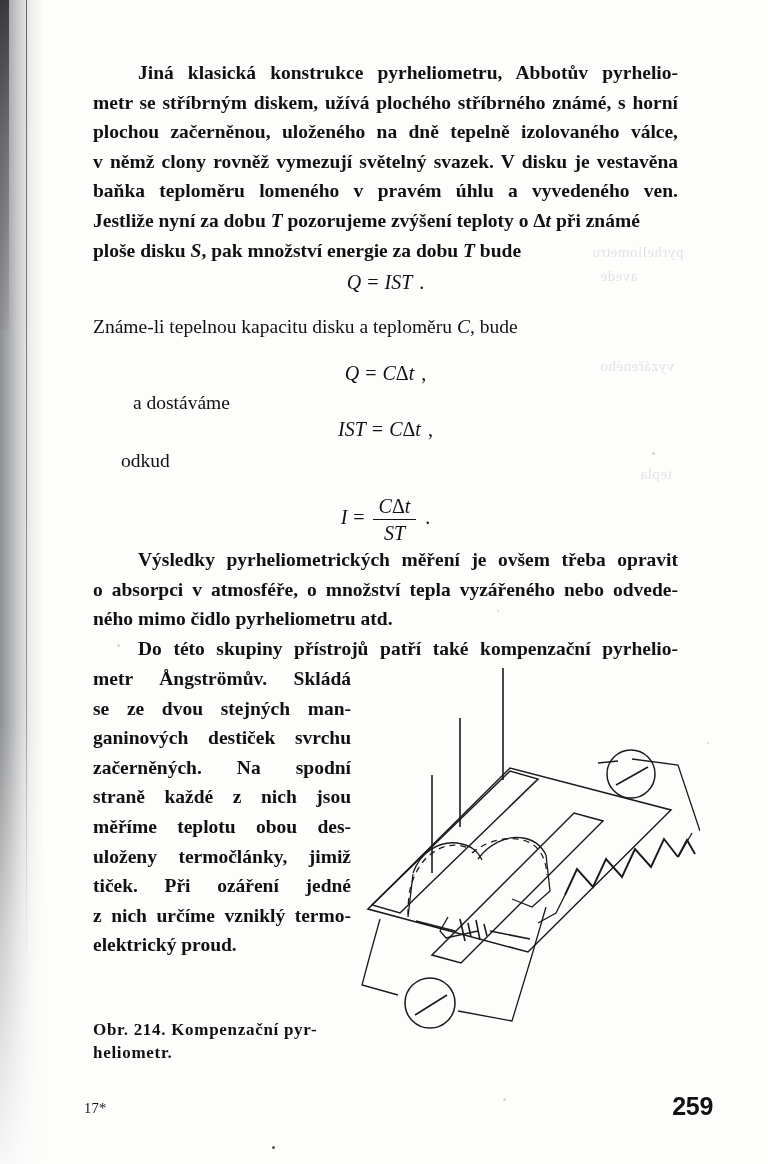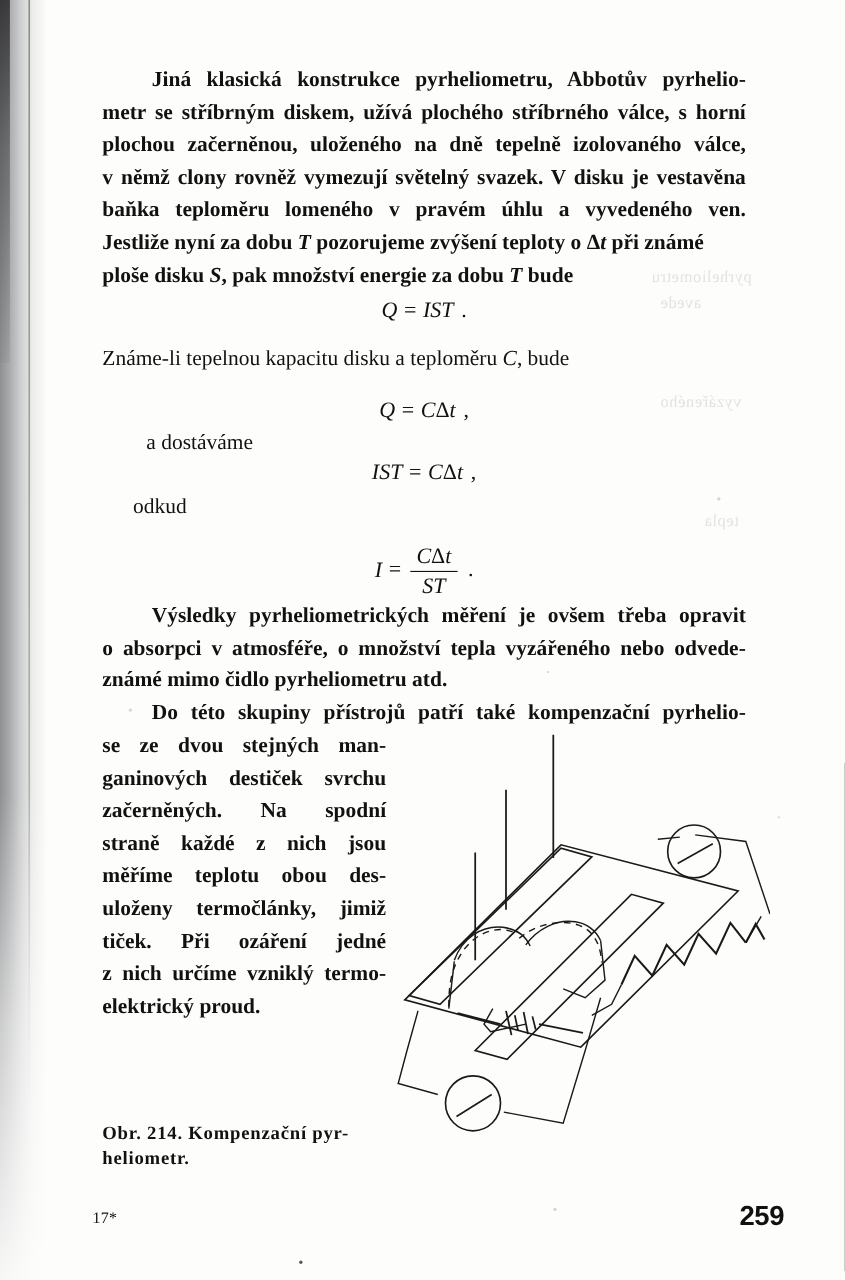--- a/index.html
+++ b/index.html
@@ -195,21 +195,21 @@
 
   <div class="speck" style="left:652px; top:452px; width:3px; height:3px;"></div>
   <div class="speck" style="left:497px; top:610px; width:2px; height:2px;"></div>
   <div class="speck" style="left:117px; top:644px; width:3px; height:3px;"></div>
   <div class="speck" style="left:503px; top:1098px; width:3px; height:3px;"></div>
   <div class="speck" style="left:707px; top:742px; width:2px; height:2px;"></div>
 
   <div class="textblock" style="top:58px;">
     <p class="body">
       <span class="line just" style="text-indent:45px;">Jiná klasická konstrukce pyrheliometru, Abbotův pyrhelio-</span>
-      <span class="line just">metr se stříbrným diskem, užívá plochého stříbrného válce, s horní</span>
+      <span class="line just">metr se stříbrným diskem, užívá plochého stříbrného známé, s horní</span>
       <span class="line just">plochou začerněnou, uloženého na dně tepelně izolovaného válce,</span>
       <span class="line just">v němž clony rovněž vymezují světelný svazek. V disku je vestavěna</span>
       <span class="line just">baňka teploměru lomeného v pravém úhlu a vyvedeného ven.</span>
       <span class="line"><span>Jestliže nyní za dobu </span><span class="mi">T</span><span> pozorujeme zvýšení teploty o </span><span>Δ</span><span class="mi">t</span><span> při známé</span></span>
       <span class="line"><span>ploše disku </span><span class="mi">S</span><span>, pak množství energie za dobu </span><span class="mi">T</span><span> bude</span></span>
     </p>
   </div>
 
   <div class="eq" style="top:271px;">
     <span class="mi">Q</span><span class="mo">=</span><span class="mi">IST</span><span class="punc">.</span>
@@ -232,31 +232,32 @@
   <div class="lead" style="top:450px;margin-left:28px;">odkud</div>
 
   <div class="eq" style="top:478px;">
     <span class="mi">I</span><span class="mo">=</span><span class="frac"><span class="num"><span class="mi">C</span><span>Δ</span><span class="mi">t</span></span><span class="den mi">ST</span></span><span class="punc">.</span>
   </div>
 
   <div class="textblock" style="top:545px;">
     <p class="body">
       <span class="line just" style="text-indent:45px;">Výsledky pyrheliometrických měření je ovšem třeba opravit</span>
       <span class="line just">o absorpci v atmosféře, o množství tepla vyzářeného nebo odvede-</span>
-      <span class="line">známé mimo čidlo pyrheliometru atd.</span>
+      <span class="line">ného mimo čidlo pyrheliometru atd.</span>
     </p>
   </div>
 
   <div class="textblock" style="top:634px;">
     <p class="body">
       <span class="line just" style="text-indent:45px;">Do této skupiny přístrojů patří také kompenzační pyrhelio-</span>
     </p>
   </div>
 
   <div class="narrow" style="top:664px;">
+    <span class="line just">metr Ångströmův. Skládá</span>
     <span class="line just">se ze dvou stejných man-</span>
     <span class="line just">ganinových destiček svrchu</span>
     <span class="line just">začerněných. Na spodní</span>
     <span class="line just">straně každé z nich jsou</span>
     <span class="line just">měříme teplotu obou des-</span>
     <span class="line just">uloženy termočlánky, jimiž</span>
     <span class="line just">tiček. Při ozáření jedné</span>
     <span class="line just">z nich určíme vzniklý termo-</span>
     <span class="line">elektrický proud.</span>
   </div>

